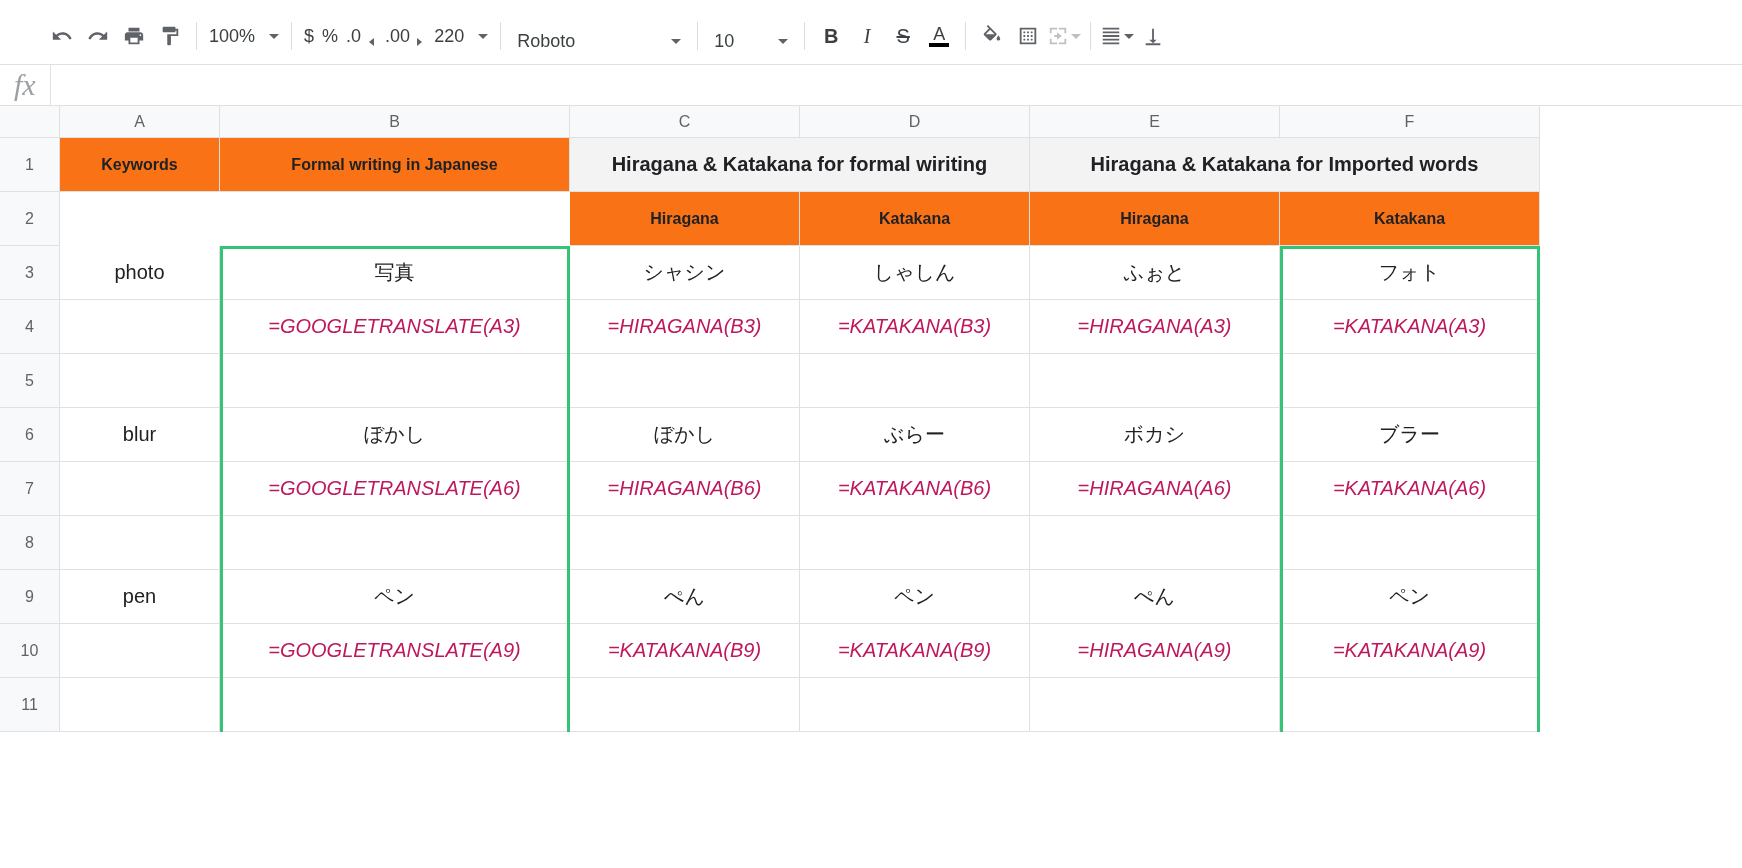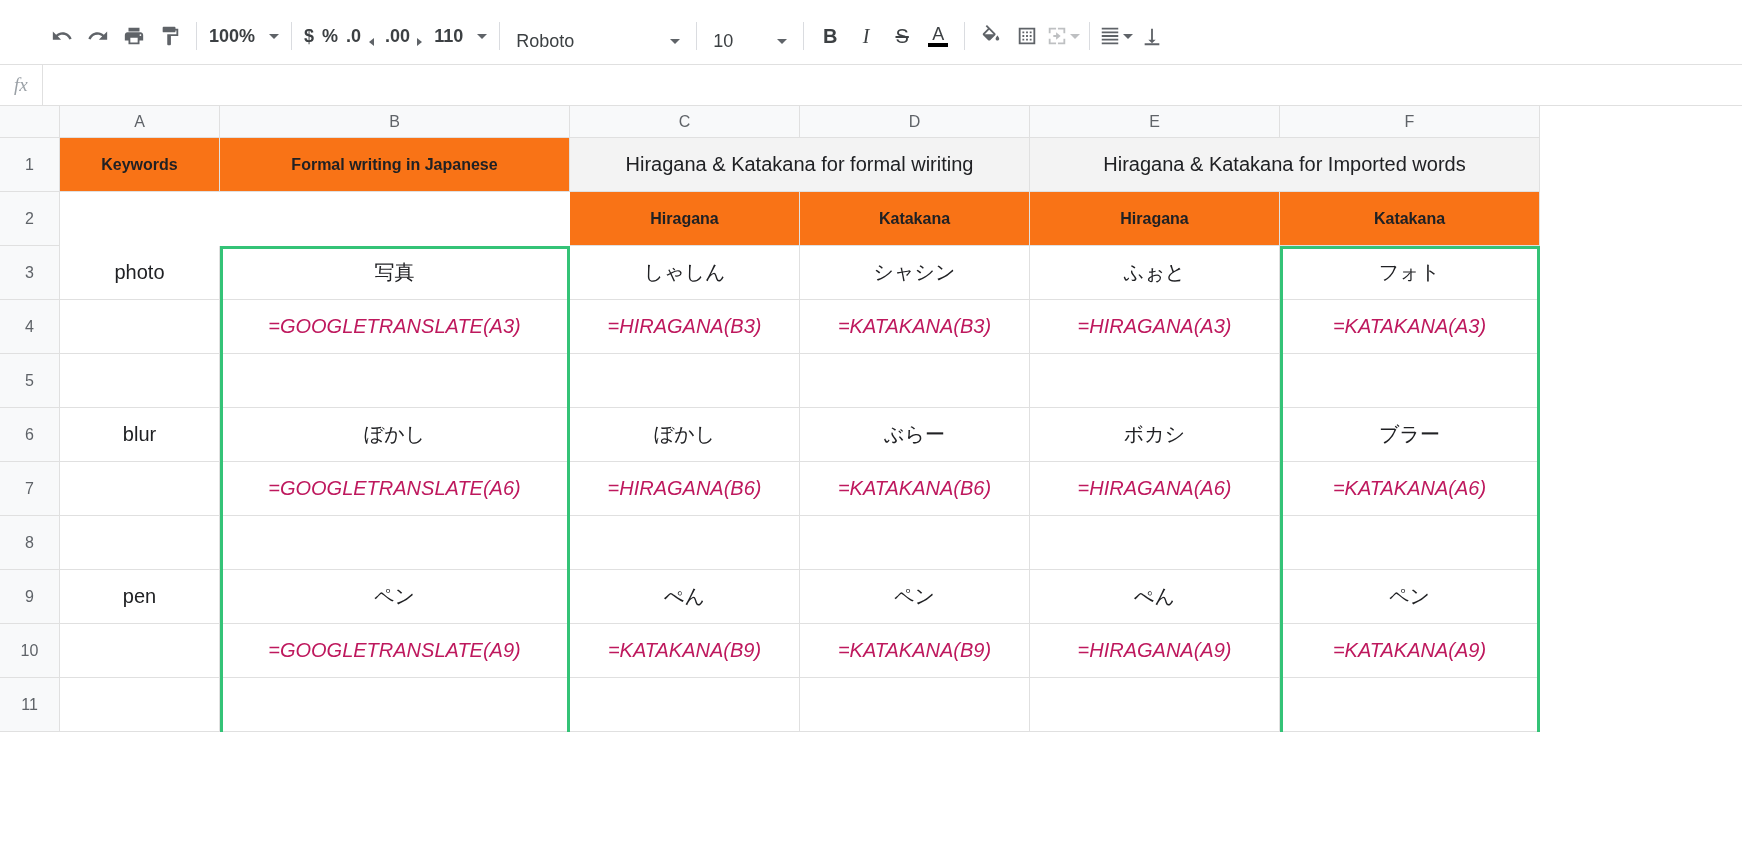--- a/index.html
+++ b/index.html
@@ -48,21 +48,20 @@
       margin: 0 8px;
     }
     .tool-text {
       font-size: 18px;
       color: #3c4043;
       padding: 0 4px;
       cursor: pointer;
       display: inline-flex;
       align-items: center;
       gap: 6px;
-      font-weight: bold;
     }
     .dropdown-caret {
       width: 0; height: 0;
       border-left: 5px solid transparent;
       border-right: 5px solid transparent;
       border-top: 5px solid #5f6368;
       display: inline-block;
       margin-left: 8px;
     }
     .font-select, .size-select {
@@ -82,21 +81,21 @@
       display: flex;
       align-items: center;
       height: 42px;
       border-top: 1px solid #e0e0e0;
       border-bottom: 1px solid #e0e0e0;
     }
     .fx-label {
       font-style: italic;
       font-family: Georgia, serif;
       color: #9aa0a6;
-      font-size: 19px;
+      font-size: 30px;
       padding: 0 14px;
       border-right: 1px solid #e0e0e0;
       height: 100%;
       display: flex;
       align-items: center;
     }
     .formula-input {
       flex: 1;
       border: none;
       outline: none;
@@ -139,21 +138,21 @@
       background: #fff;
       font-size: 20px;
     }
     .header-cell {
       background: #f97316;
       font-weight: bold;
       font-size: 16px;
     }
     .merged-header {
       background: #f3f3f3;
-      font-weight: normal;
+      font-weight: bold;
       font-size: 20px;
     }
     .formula-cell {
       font-style: italic;
       color: #be185d;
     }
 
     
     .grid-wrap { position: relative; }
     .green-box {
@@ -219,21 +218,21 @@
         <path d="M8 5l-5 4V1z" fill="#5f6368" transform="rotate(180 6 5)"></path>
       </svg>
   </div>
   <div class="tool-text">
     <span>.00</span>
     <svg width="12" height="10" viewBox="0 0 12 10" style="margin-left:-2px;margin-top:12px">
         <path d="M3 1l5 4-5 4z" fill="#5f6368"></path>
       </svg>
   </div>
   <div class="tool-text">
-    <span>110</span>
+    <span>220</span>
       <span class="dropdown-caret"></span>
   </div>
   <div class="sep"></div>
 
   <div class="font-select">
     <span>Roboto</span>
       <span class="dropdown-caret"></span>
   </div>
   <div class="sep"></div>
 
@@ -308,22 +307,22 @@
 
     <div class="row-header">2</div>
     <div class="cell header-cell">Hiragana</div>
     <div class="cell header-cell">Katakana</div>
     <div class="cell header-cell">Hiragana</div>
     <div class="cell header-cell">Katakana</div>
 
     <div class="row-header">3</div>
     <div class="cell">photo</div>
     <div class="cell">写真</div>
+    <div class="cell">シャシン</div>
     <div class="cell">しゃしん</div>
-    <div class="cell">シャシン</div>
     <div class="cell">ふぉと</div>
     <div class="cell">フォト</div>
 
     <div class="row-header">4</div>
     <div class="cell"></div>
     <div class="cell formula-cell">=GOOGLETRANSLATE(A3)</div>
     <div class="cell formula-cell">=HIRAGANA(B3)</div>
     <div class="cell formula-cell">=KATAKANA(B3)</div>
     <div class="cell formula-cell">=HIRAGANA(A3)</div>
     <div class="cell formula-cell">=KATAKANA(A3)</div>

